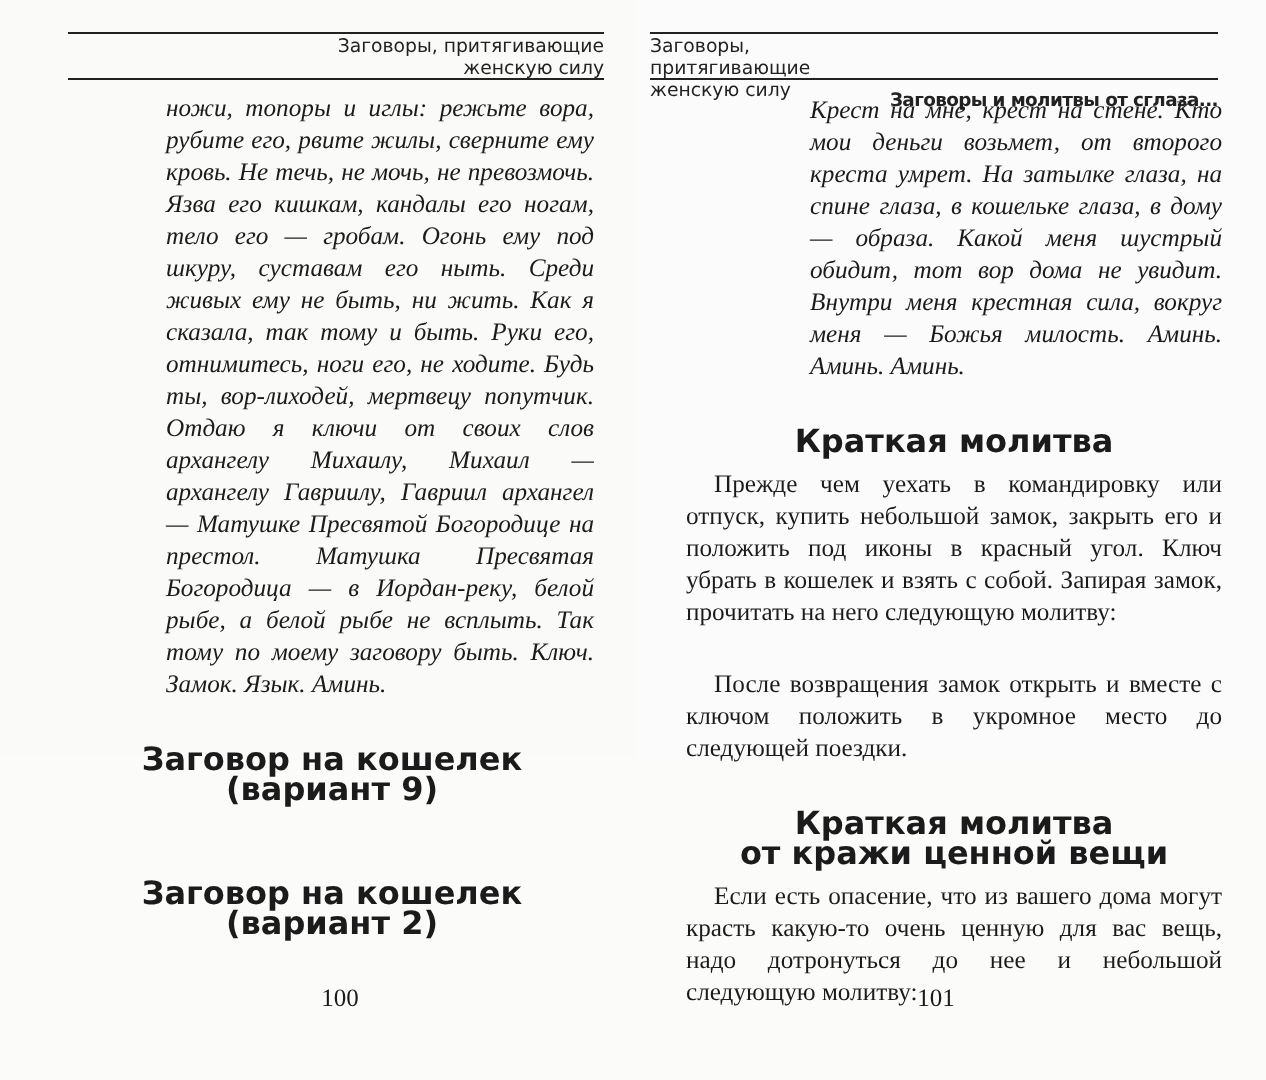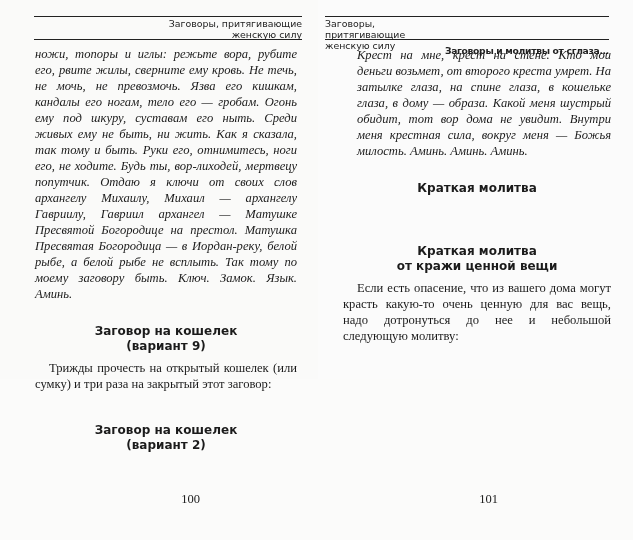--- a/index.html
+++ b/index.html
@@ -24,30 +24,30 @@
     .right .rh-left { position: absolute; left: 0; top: 1px; width: 130px; }
     .right .rh-right { position: absolute; right: 0; top: 7px; font-weight: bold; font-size: 9.2px; letter-spacing: -0.3px; margin-top: 21px; }
 
     .body-text {
       position: absolute; font-family: "Liberation Serif", serif; font-size: 12.6px;
       line-height: 16px; text-align: justify; hyphens: manual;
     }
     .left .body-text { left: 35px; width: 262px; }
     .right .body-text { left: 25px; width: 268px; }
 
-    .italic { font-style: italic; }
+    .italic { font-style: italic; margin-left: 48px; }
     .prayer { font-style: italic; }
     .indent { text-indent: 14px; }
     .heading {
-      font-family: "DejaVu Sans", sans-serif; font-weight: bold; font-size: 12px;
+      font-family: "DejaVu Sans", sans-serif; font-weight: bold; font-size: 16px;
       line-height: 15px; text-align: center; margin: 0;
     }
     .page-number {
       position: absolute; font-family: "Liberation Serif", serif; font-size: 12.5px;
-      text-align: right; width: 60px;
+      text-align: center; width: 60px;
     }
     p { margin: 0; }
   </style>
 </head>
 <body>
 
 <div class="page left">
   <div class="running-head">
     <div>Заговоры, притягивающие</div>
     <div>женскую силу</div>
@@ -55,21 +55,20 @@
 
   <div class="body-text" style="top:46px;">
     <p class="italic">ножи, топоры и иглы: режьте вора, рубите его, рвите жилы, сверните ему кровь. Не течь, не мочь, не превозмочь. Язва его кишкам, кандалы его ногам, тело его — гробам. Огонь ему под шкуру, суставам его ныть. Среди живых ему не быть, ни жить. Как я сказала, так тому и быть. Руки его, отнимитесь, ноги его, не ходите. Будь ты, вор-лиходей, мертвецу попутчик. Отдаю я ключи от своих слов архангелу Михаилу, Михаил — архангелу Гавриилу, Гавриил архангел — Матушке Пресвятой Богородице на престол. Матушка Пресвятая Богородица — в Иордан-реку, белой рыбе, а белой рыбе не всплыть. Так тому по моему заговору быть. Ключ. Замок. Язык. Аминь.</p>
 
     <div style="height:22px;"></div>
     <div>
       <p class="heading">Заговор на кошелек</p>
       <p class="heading">(вариант 9)</p>
     </div>
     <div style="height:6px;"></div>
-    <p class="indent">Трижды прочесть на открытый кошелек (или сумку) и три раза на закрытый этот заговор:</p>
     <div style="height:9px;"></div>
 
     <div style="height:22px;"></div>
     <div>
       <p class="heading">Заговор на кошелек</p>
       <p class="heading">(вариант 2)</p>
     </div>
 
   </div>
 
@@ -86,22 +85,24 @@
   </div>
 
   <div class="body-text" style="top:47px;">
     <p class="italic" style="padding-left:14px;">Крест на мне, крест на стене. Кто мои деньги возьмет, от второго креста умрет. На затылке глаза, на спине глаза, в кошельке глаза, в дому — образа. Какой меня шустрый обидит, тот вор дома не увидит. Внутри меня крестная сила, вокруг меня — Божья милость. Аминь. Аминь. Аминь.</p>
 
     <div style="height:22px;"></div>
     <div>
       <p class="heading">Краткая молитва</p>
     </div>
     <div style="height:6px;"></div>
+    <p class="indent">Прежде чем уехать в командировку или отпуск, купить небольшой замок, закрыть его и положить под иконы в красный угол. Ключ убрать в кошелек и взять с собой. Запирая замок, прочитать на него следующую молитву:</p>
     <div style="height:10px;"></div>
     <div style="height:10px;"></div>
+    <p class="indent">После возвращения замок открыть и вместе с ключом положить в укромное место до следующей поездки.</p>
 
     <div style="height:22px;"></div>
     <div>
       <p class="heading">Краткая молитва</p>
       <p class="heading">от кражи ценной вещи</p>
     </div>
     <div style="height:6px;"></div>
     <p class="indent">Если есть опасение, что из вашего дома могут красть какую-то очень ценную для вас вещь, надо дотронуться до нее и небольшой следующую молитву:</p>
     <div style="height:10px;"></div>
 

